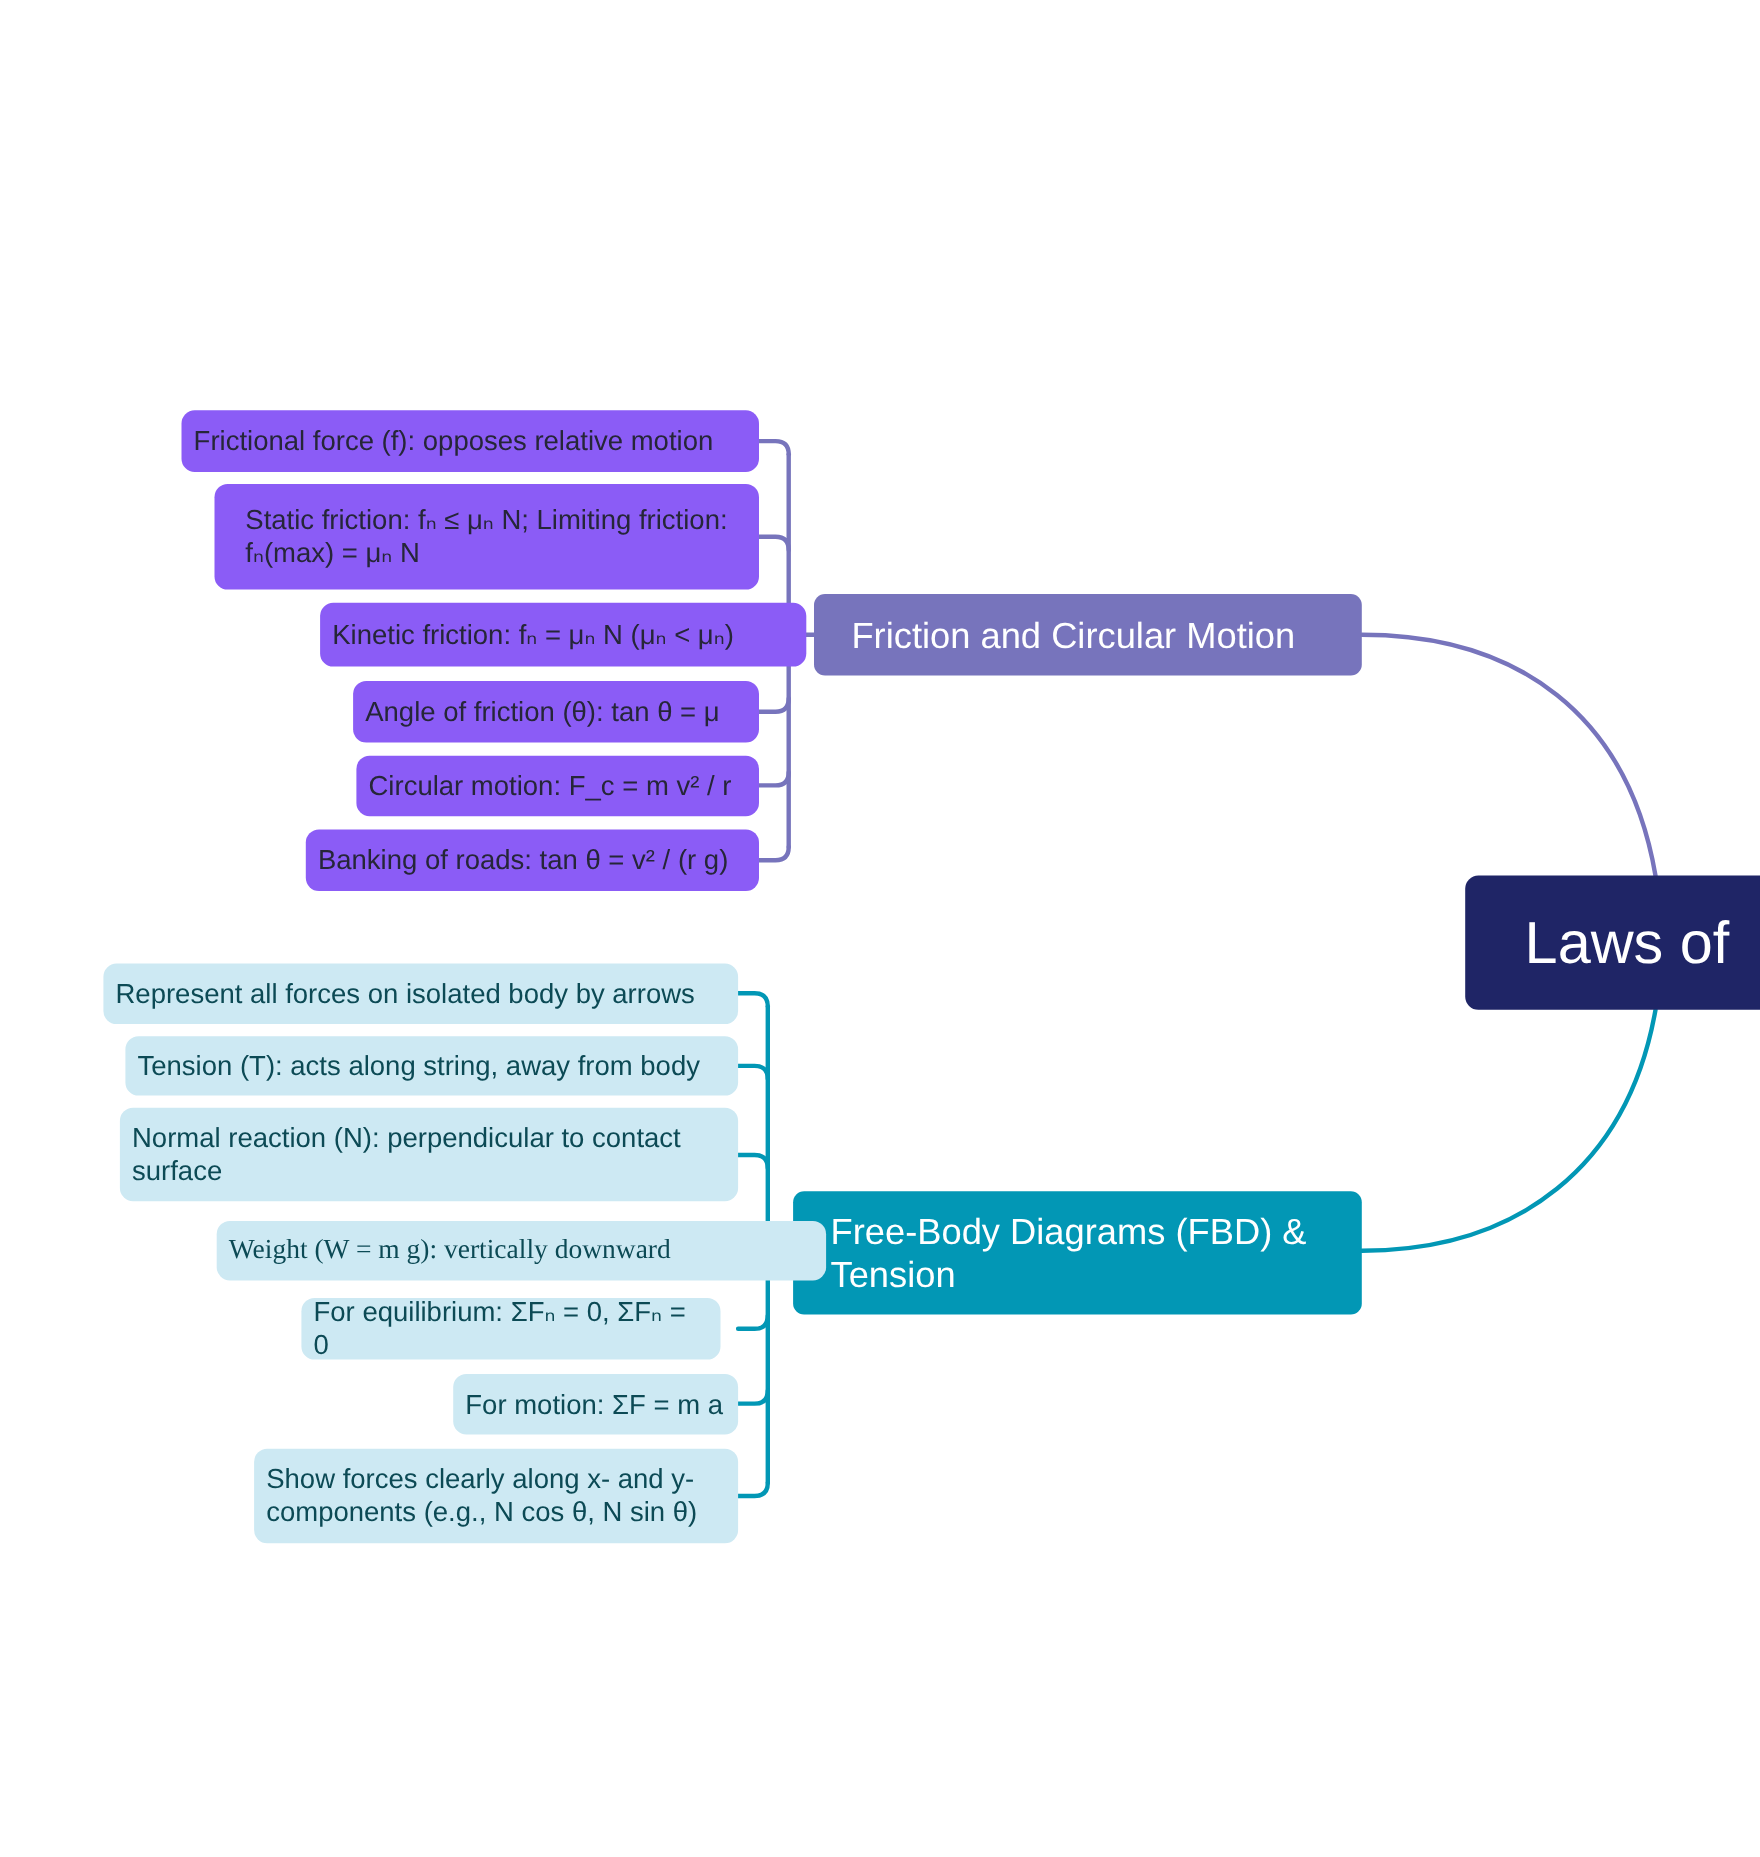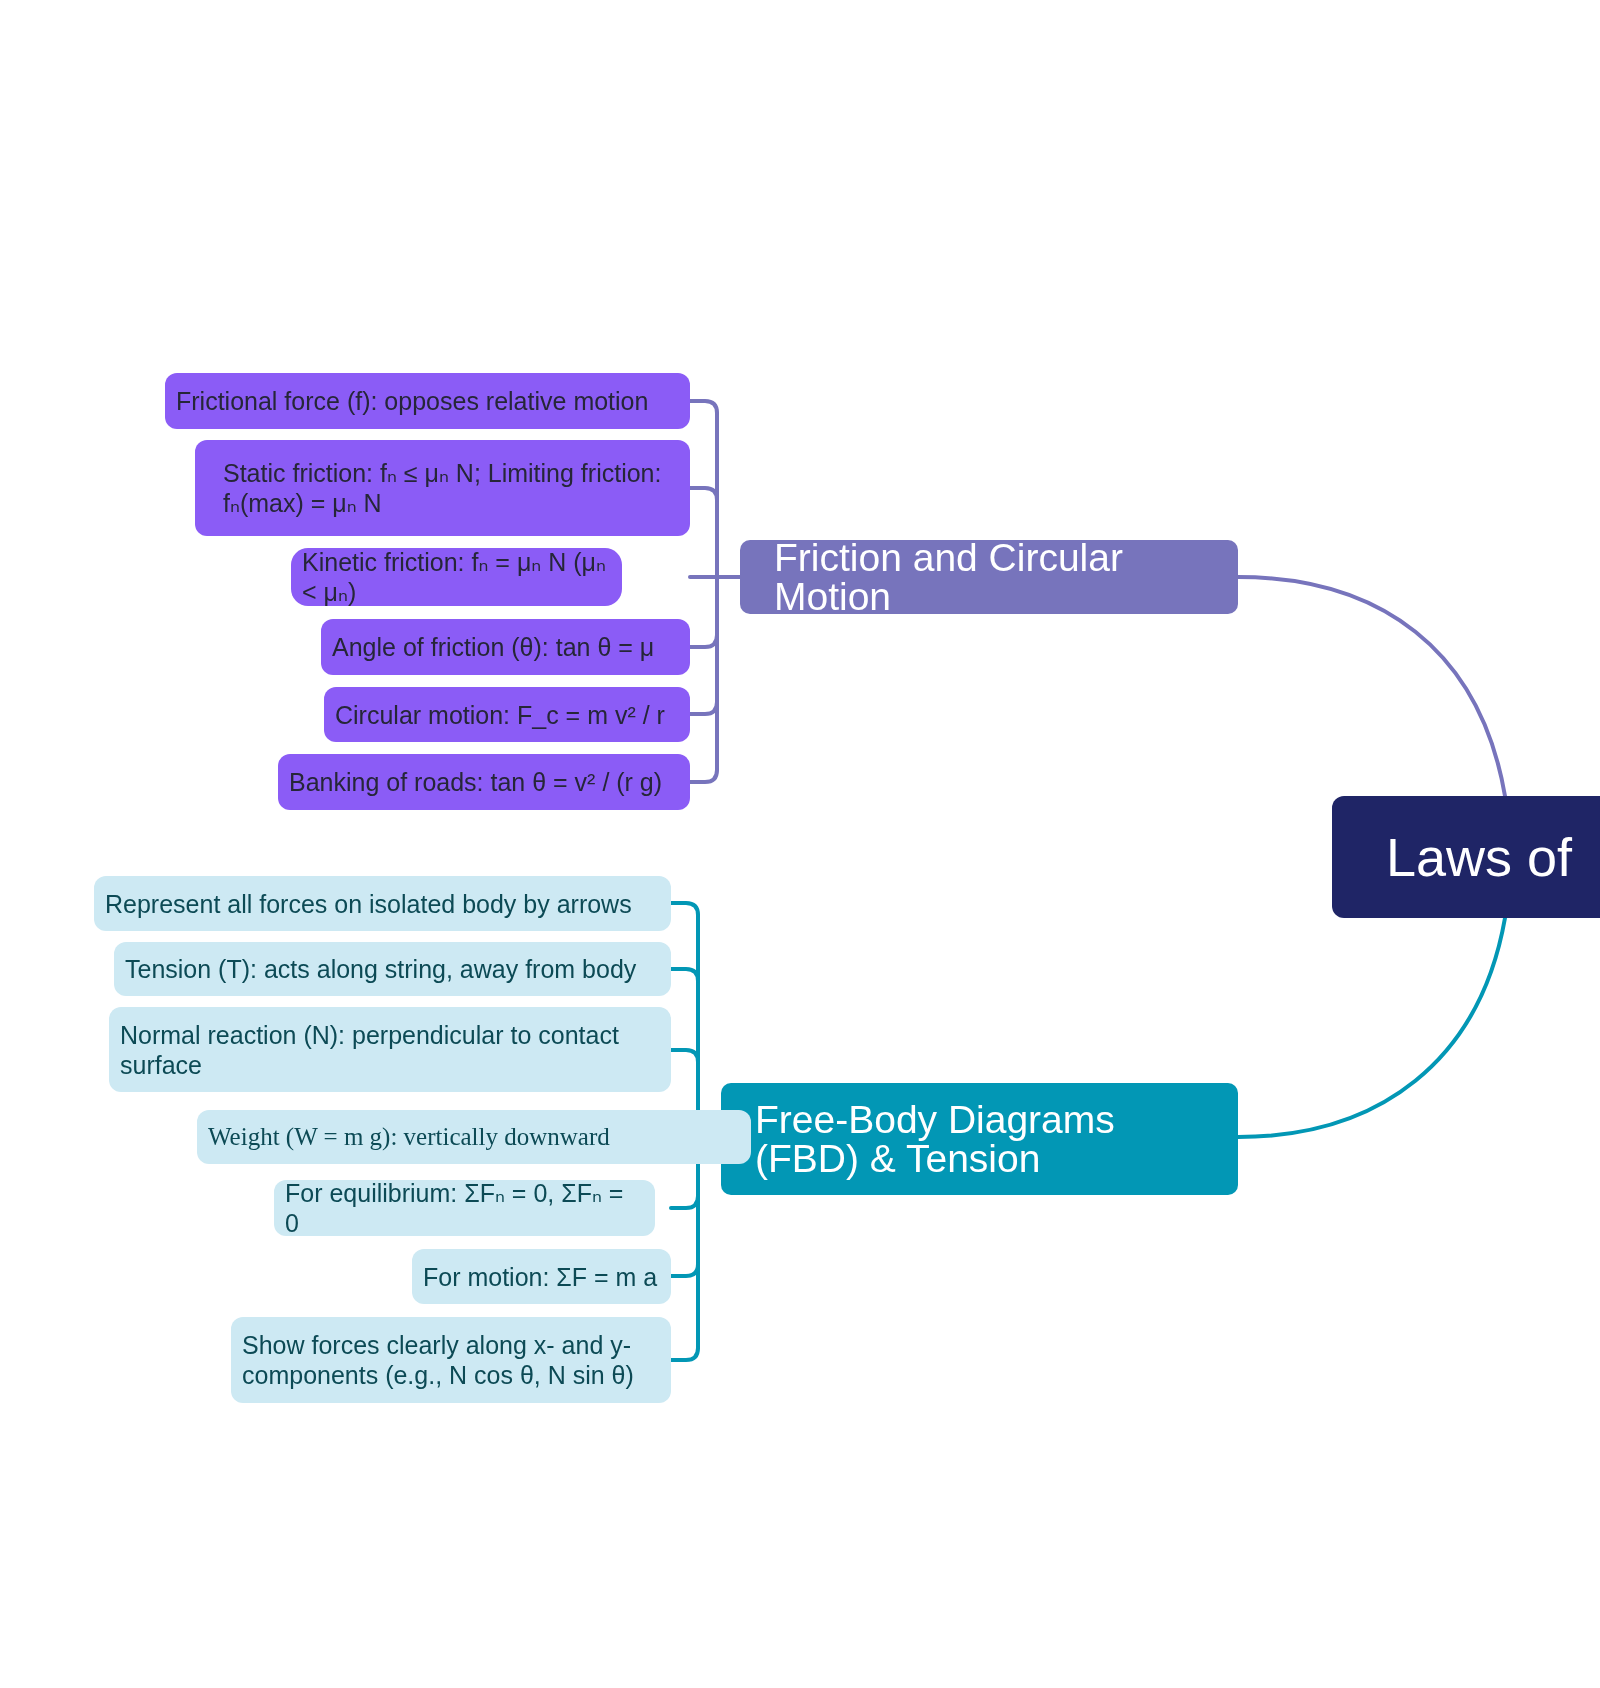--- a/index.html
+++ b/index.html
@@ -4,21 +4,21 @@
 <style>
   html, body { margin: 0; padding: 0; background: #ffffff; }
   body { width: 1600px; height: 1688px; position: relative; overflow: hidden;
          font-family: "Liberation Sans", "DejaVu Sans", sans-serif; }
   #canvas { position: absolute; left: 0; top: 0; width: 1600px; height: 1688px; }
   #connectors { position: absolute; left: 0; top: 0; width: 1600px; height: 1688px; pointer-events: none; }
   .node { position: absolute; box-sizing: border-box; border-radius: 12px; display: flex; align-items: center; }
   .leaf { font-size: 25px; line-height: 30px; padding: 0 11px; }
   .leaf.purple { background: #8b5cf6; color: #262638; }
   .leaf.teal { background: #cde9f3; color: #0c4a55; }
-  .branch { color: #ffffff; font-size: 39px; line-height: 39px; padding: 0 34px; border-radius: 10px; }
+  .branch { color: #ffffff; font-size: 33px; line-height: 39px; padding: 0 34px; border-radius: 10px; }
   .branch.purple { background: #7774bc; }
   .branch.teal { background: #0297b5; }
   .root { background: #1f2566; color: #ffffff; font-size: 54px; padding-left: 54px; border-radius: 12px; white-space: nowrap; }
   .leaf span, .branch span { display: block; }
 </style>
 </head>
 <body>
 
 <div id="canvas">
   <svg id="connectors" xmlns="http://www.w3.org/2000/svg">
@@ -50,21 +50,21 @@
   <div class="node branch purple" id="branch-0" style="left:740px; top:540px; width:498px; height:74px;">
     <span>Friction and Circular Motion</span>
   </div>
 
   <div class="node leaf purple" style="left:165px; top:373px; width:525px; height:56px;">
     <span>Frictional force (f): opposes relative motion</span>
   </div>
   <div class="node leaf purple" style="left:195px; top:440px; width:495px; height:96px; padding-left:28px;">
     <span style="width:460px;">Static friction: fₙ ≤ μₙ N; Limiting friction: fₙ(max) = μₙ N</span>
   </div>
-  <div class="node leaf purple" style="left:291px; top:548px; width:331px; height:58px;border-radius:17px;">
+  <div class="node leaf purple" style="left:291px; top:548px; width:442px; height:58px;">
     <span>Kinetic friction: fₙ = μₙ N (μₙ &lt; μₙ)</span>
   </div>
   <div class="node leaf purple" style="left:321px; top:619px; width:369px; height:56px;">
     <span>Angle of friction (θ): tan θ = μ</span>
   </div>
   <div class="node leaf purple" style="left:324px; top:687px; width:366px; height:55px;">
     <span>Circular motion: F_c = m v² / r</span>
   </div>
   <div class="node branch teal" id="branch-1" style="left:721px; top:1083px; width:517px; height:112px;">
     <span style="width:450px;">Free-Body Diagrams (FBD) &amp; Tension</span>

